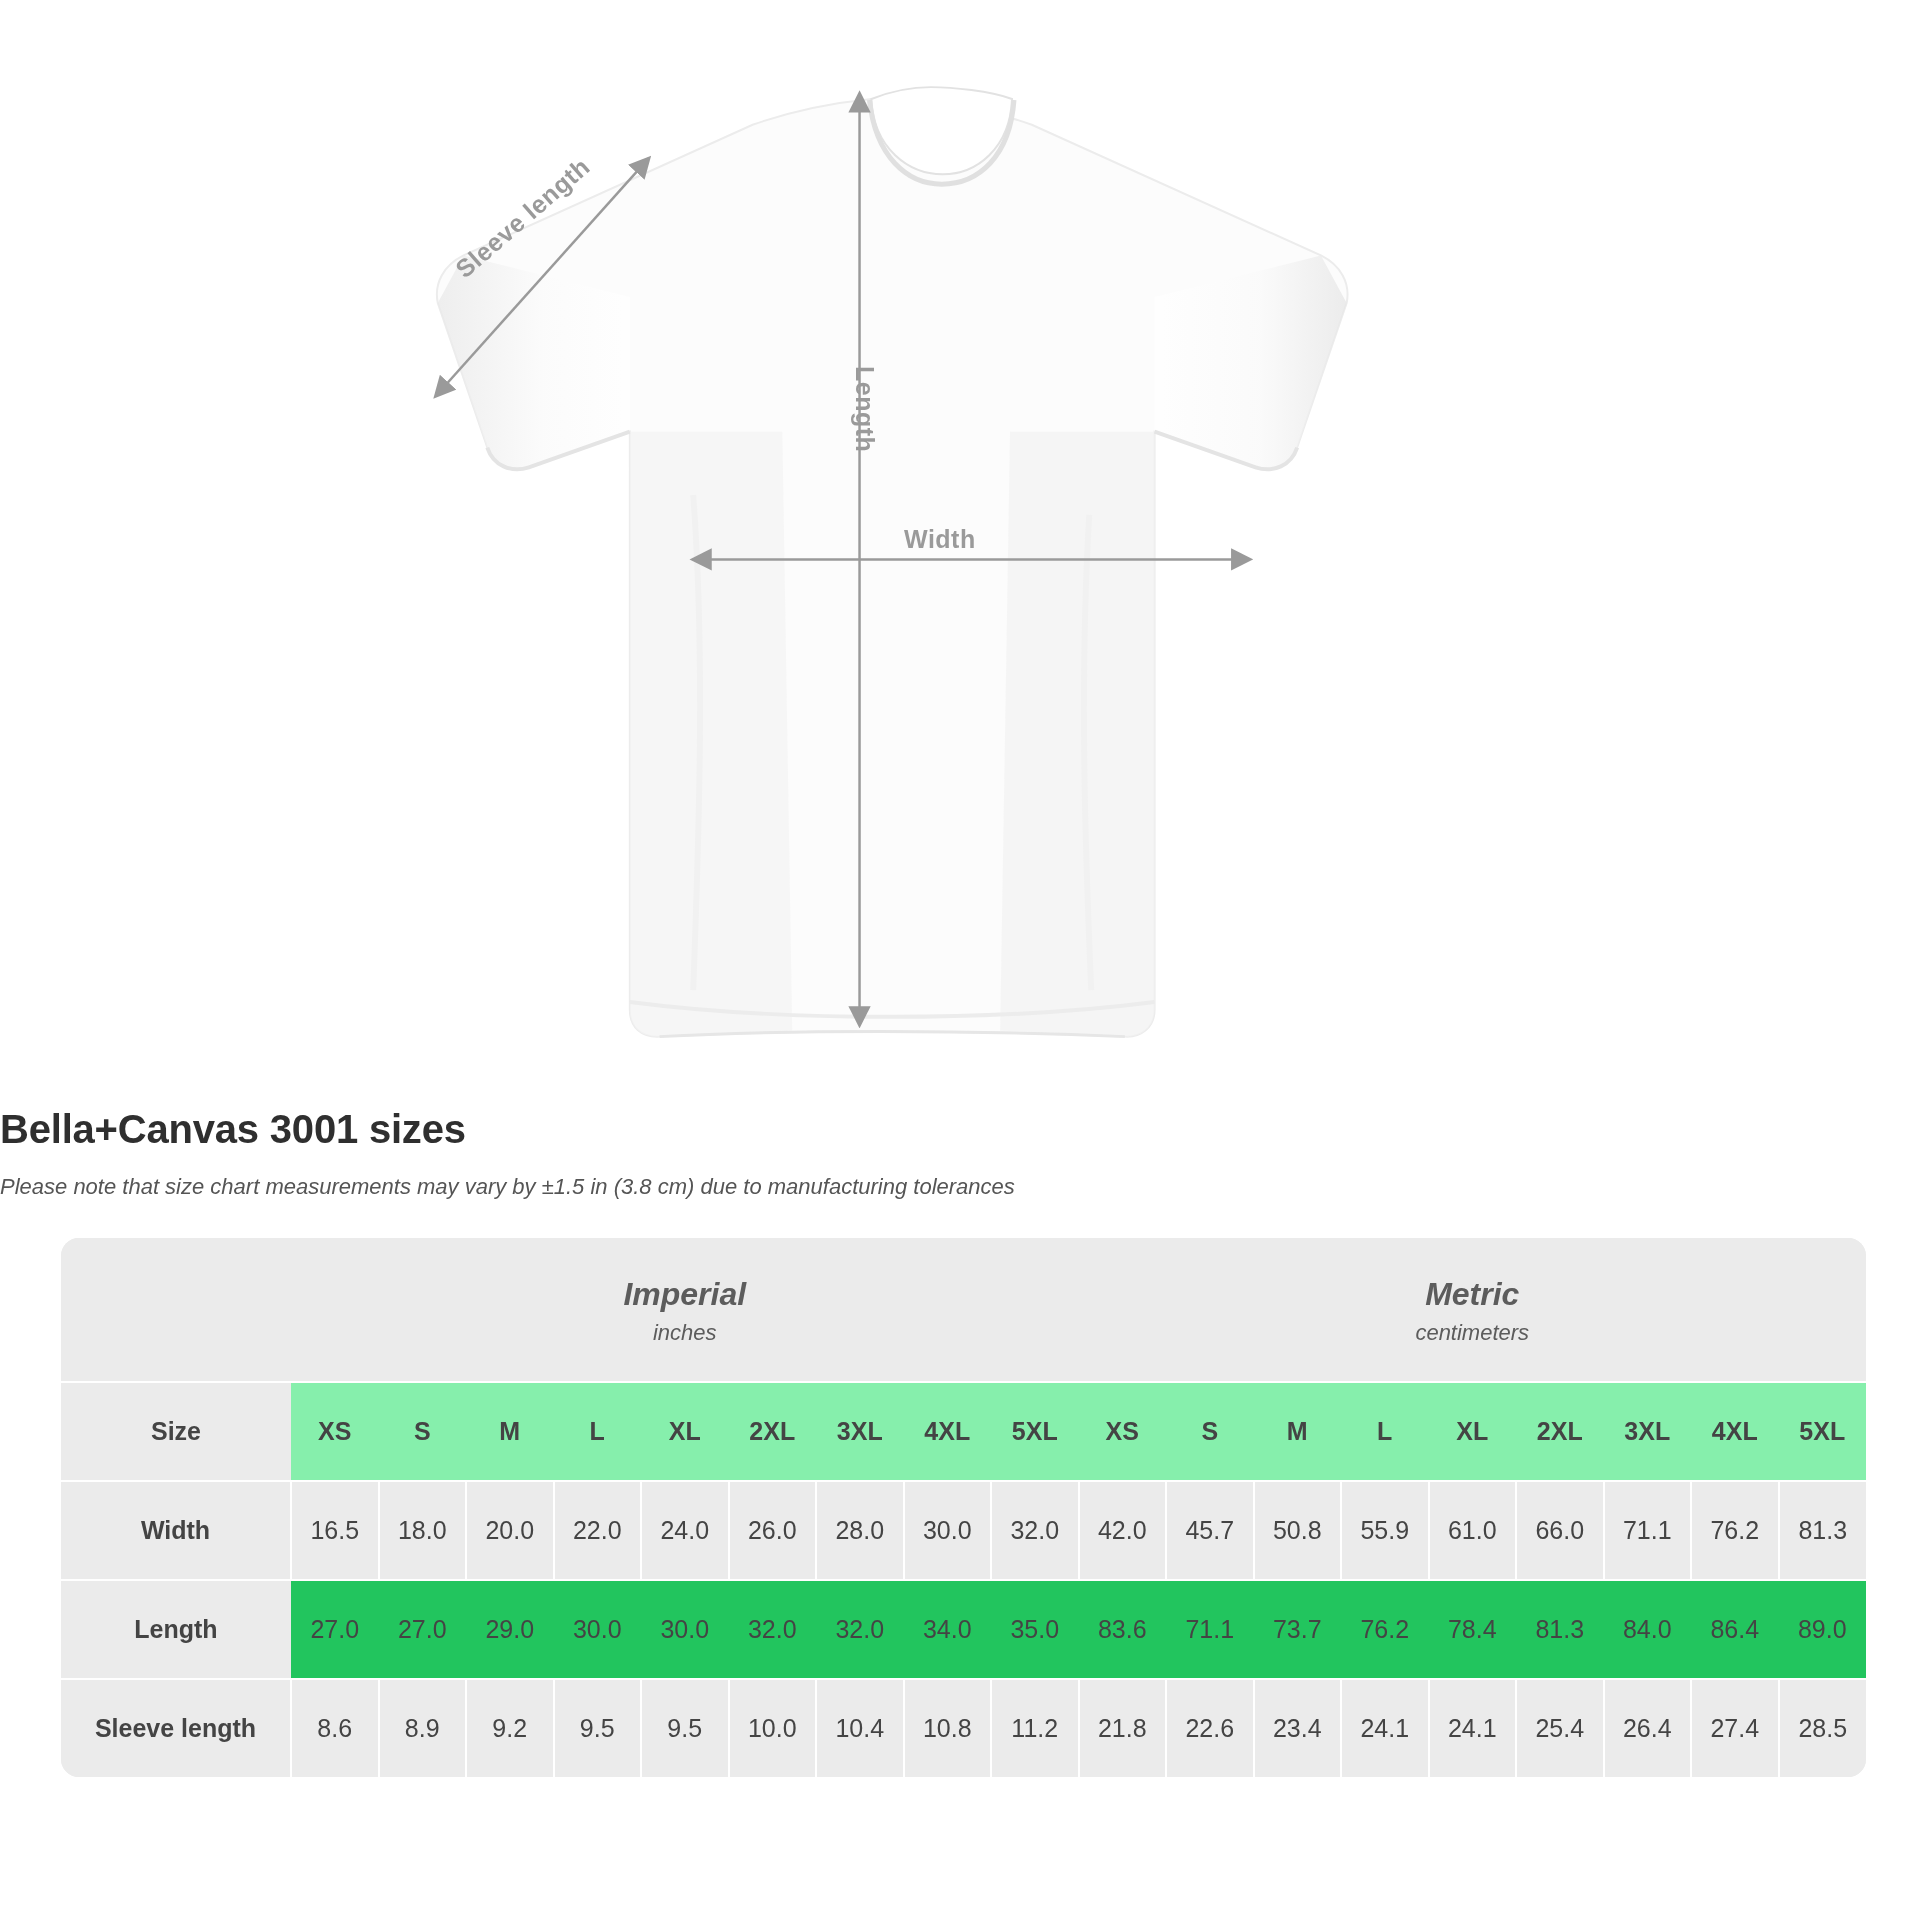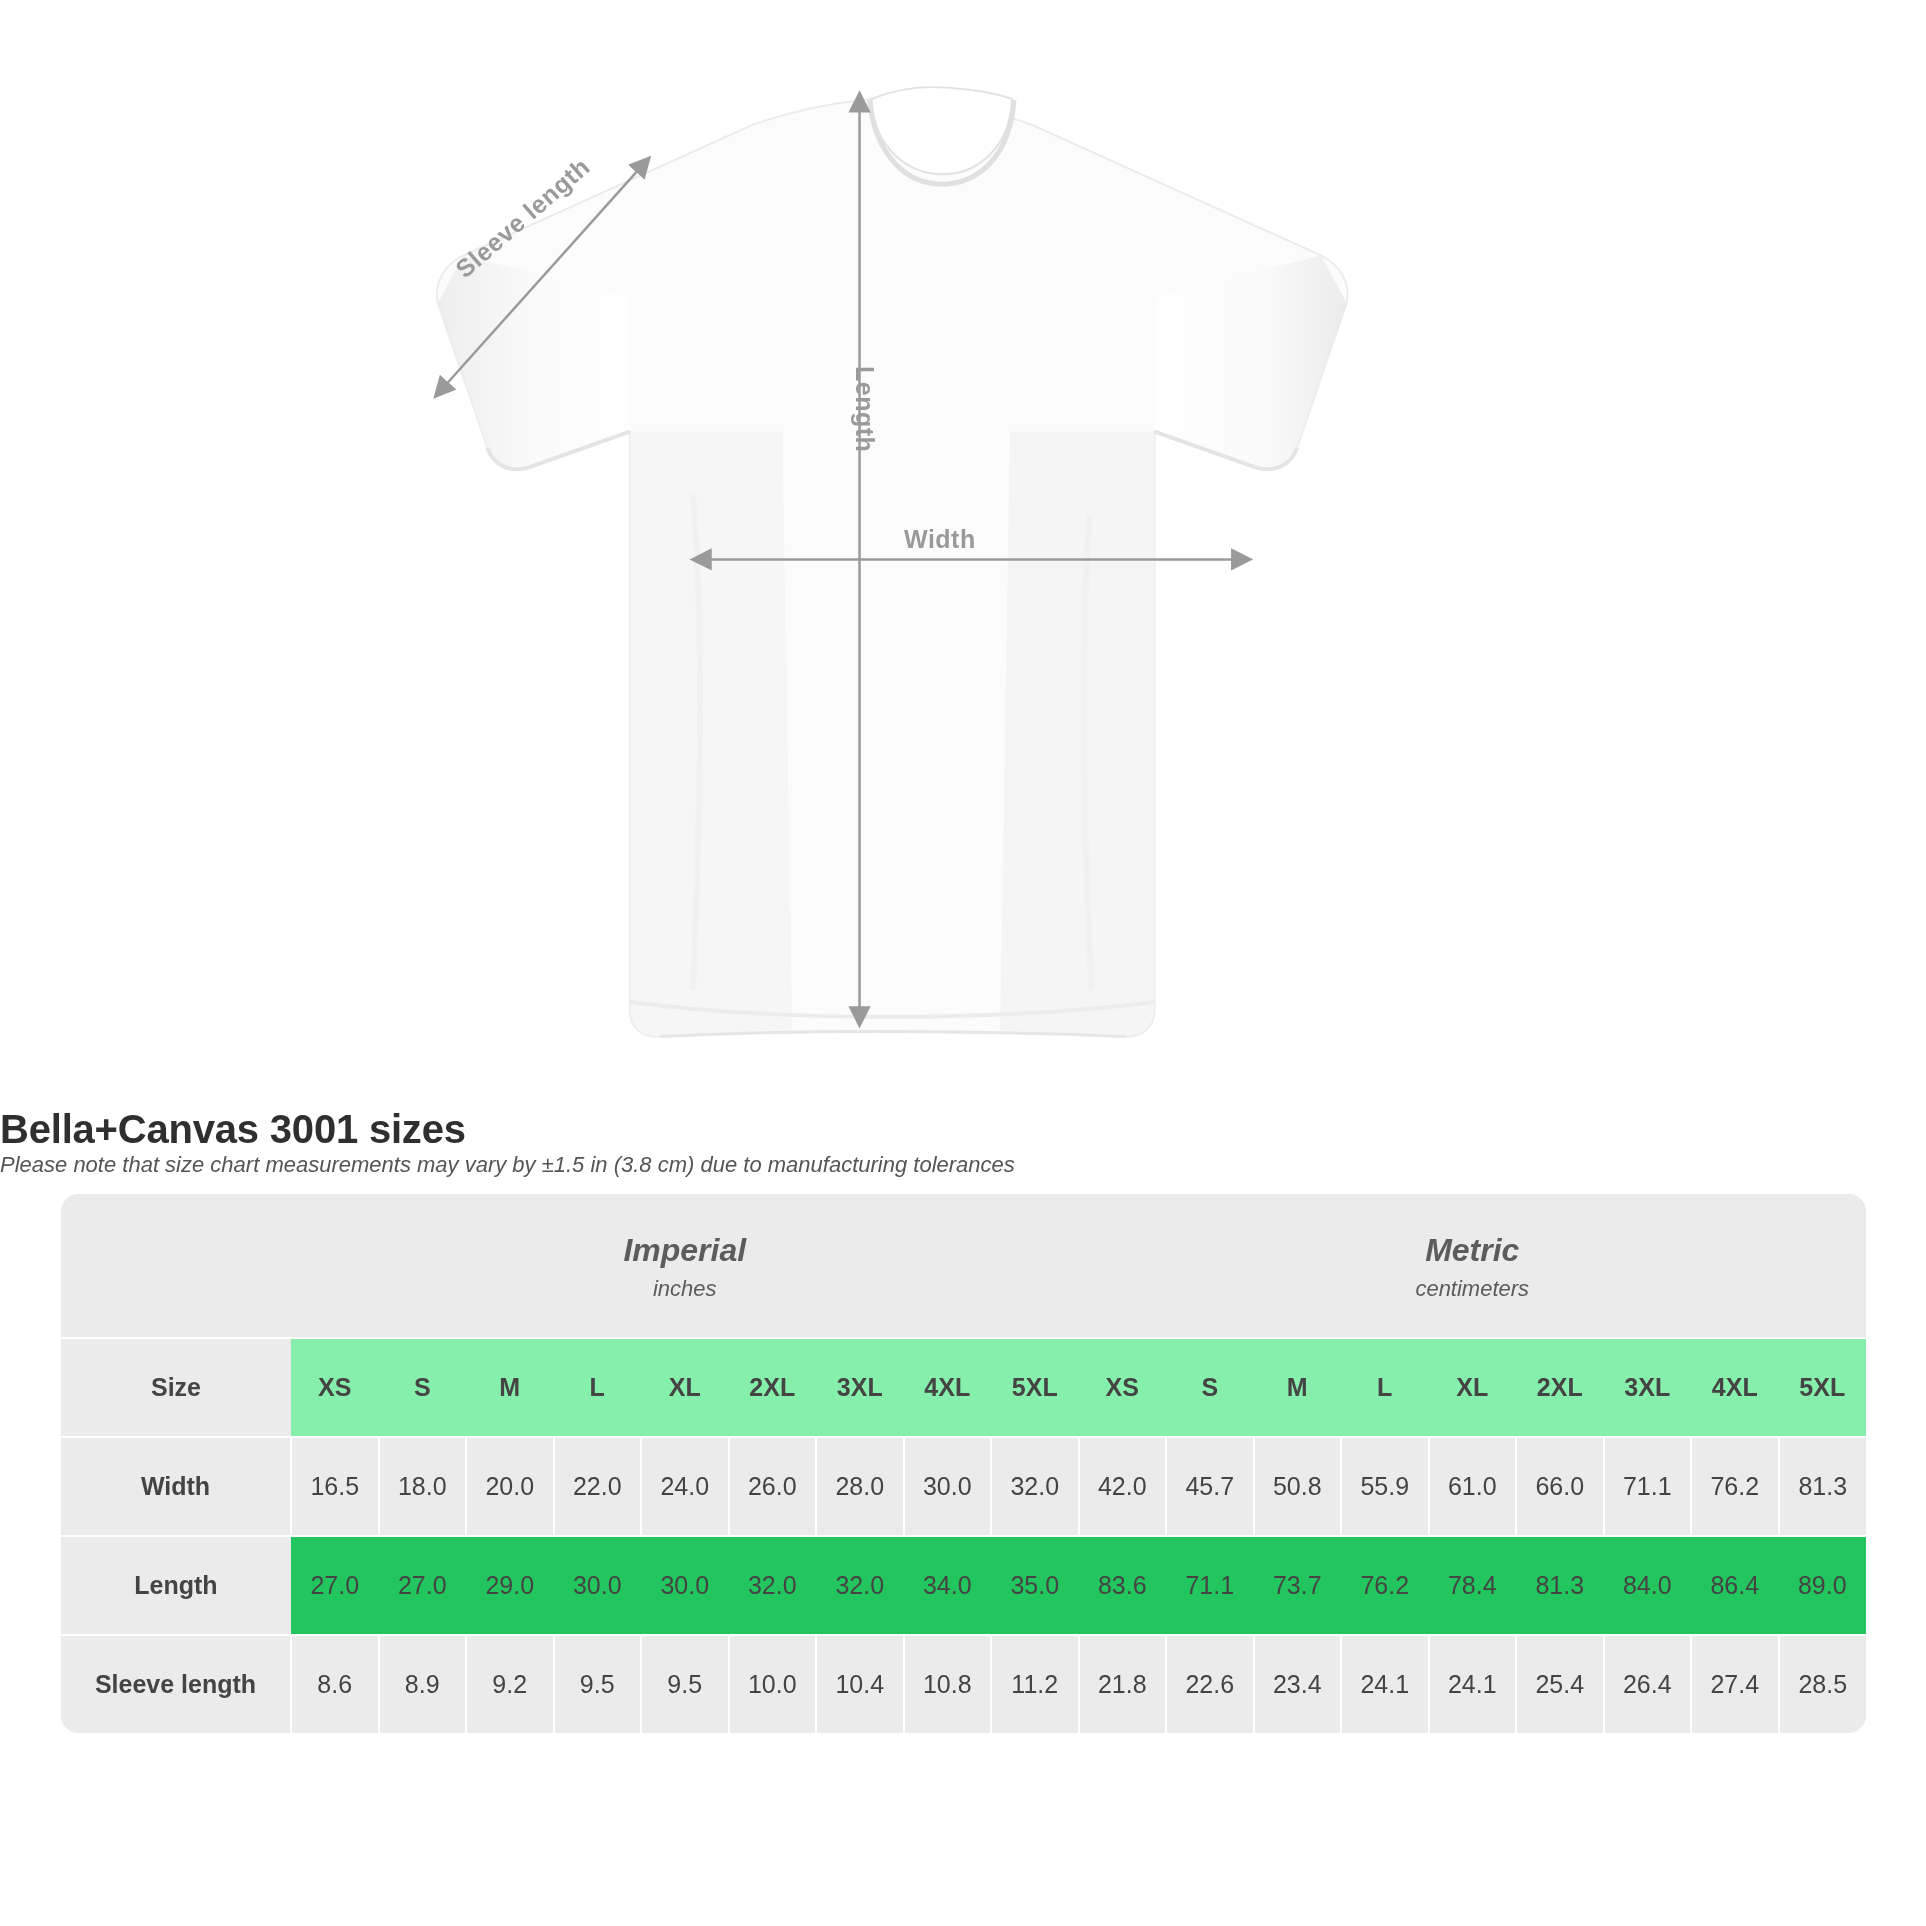--- a/index.html
+++ b/index.html
@@ -66,25 +66,26 @@
     font-size: 40px;
     font-weight: bold;
     color: #2f2f2f;
     margin: 0;
     letter-spacing: -0.2px;
   }
   .chart-note {
     font-size: 22px;
     font-style: italic;
     color: #555555;
+    margin-top: 22px;
   }
 
   
   .table-wrap {
-    margin: 16px 61px 0 61px;
+    margin: 38px 61px 0 61px;
     border-radius: 18px;
     overflow: hidden;
     background: #ebebeb;
   }
   table.size-table {
     border-collapse: collapse;
     width: 100%;
     table-layout: fixed;
   }
   table.size-table td,

